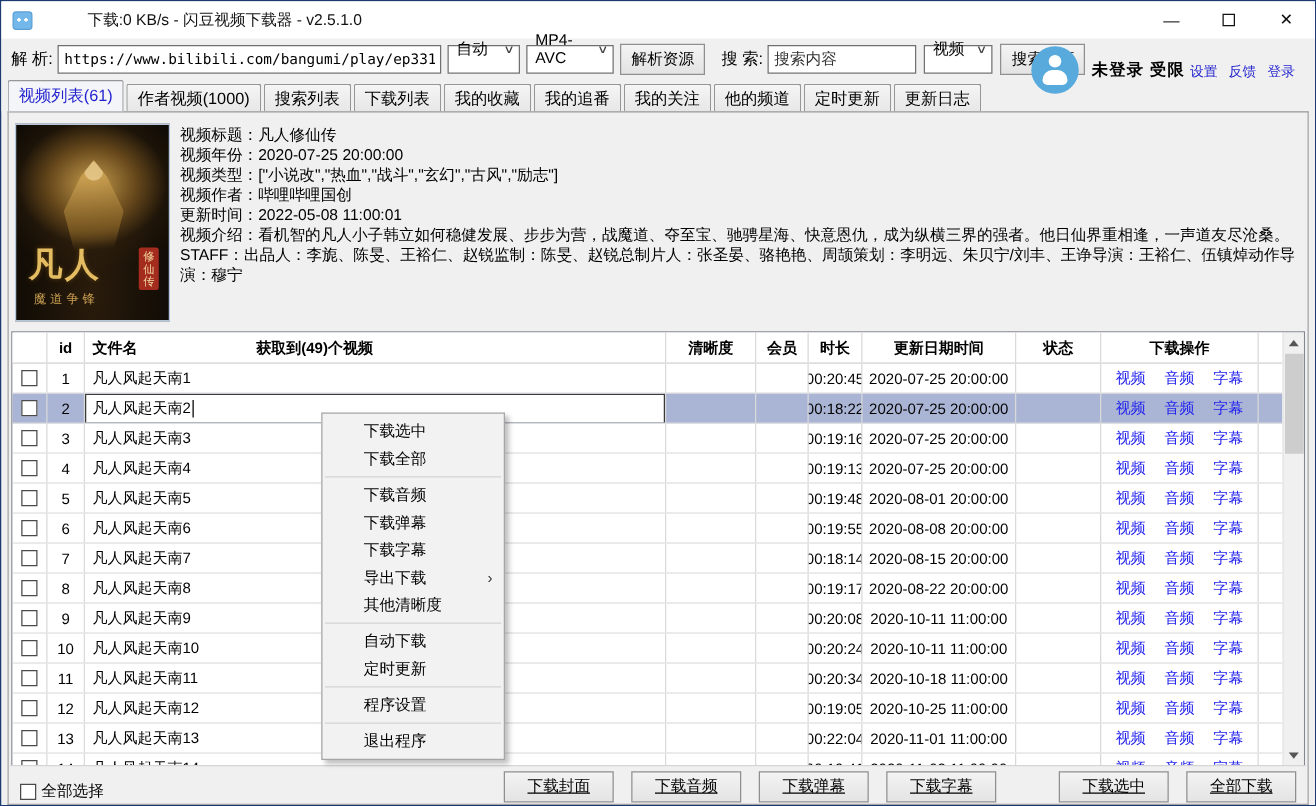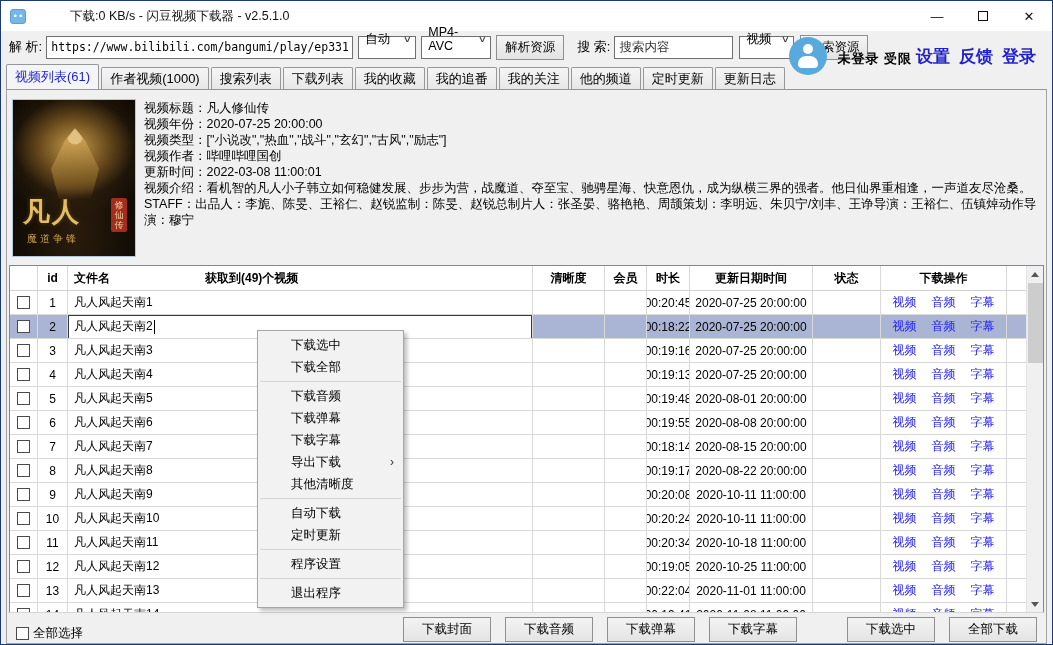--- a/index.html
+++ b/index.html
@@ -37,21 +37,21 @@
   .search-input::placeholder { color:#333; opacity:1; }
   .btn-search { margin-left:6px; }
   
   .account { position:absolute; top:36px; right:16px; display:flex; align-items:center; gap:10px; z-index:6; }
   .avatar { position:relative; width:38px; height:38px; border-radius:50%; background:var(--avatar); }
   .avatar::before { content:""; position:absolute; left:14px; top:7px; width:10px; height:10px; border-radius:50%; background:#fff; }
   .avatar::after { content:""; position:absolute; left:9px; top:19px; width:20px; height:12px; border-radius:8px 8px 4px 4px; background:#fff; }
   .acc-col { display:flex; gap:4px;align-items:flex-end; }
   .acc-status { font-size:13px; font-weight:bold; color:#000; letter-spacing:1px; }
   .acc-links { display:flex; gap:9px; }
-  .acc-link { font-size:17px; font-weight:bold; color:var(--accent); }
+  .acc-link { font-size:11px; font-weight:normal; color:var(--accent); }
   
   .tabbar { height:26px; display:flex; align-items:flex-end; padding-left:5px; background:#f0f0f0; }
   .tab { height:22px; display:flex; align-items:center; padding:0 8px; margin-right:2px; font-size:13px; color:#000;
     background:linear-gradient(#f5f5f5,#e7e7e7); border:1px solid #979797; border-bottom:none; border-radius:2px 2px 0 0; }
   .tab.active { height:25px; background:#f4f5f9; color:var(--accent); position:relative; z-index:2; }
   
   .panel { position:relative; margin:0 5px 5px 5px; height:555px; background:#f0f0f0; border:1px solid #a3a3a3; border-top:1px solid #979797; }
   
   .info { display:flex; gap:8px; padding:9px 5px 6px 5px; height:175px; overflow:hidden; }
   .poster { width:124px; height:158px; flex:none; border:1px solid #b5c7de; position:relative; overflow:hidden;
@@ -101,21 +101,21 @@
   .ctxmenu { position:absolute; left:256px; top:329px; width:147px; background:#f2f2f2; border:1px solid #a6a6a6; box-shadow:3px 3px 4px rgba(0,0,0,.25); z-index:20; padding:3px 0; }
   .menu-item { position:relative; height:22px; display:flex; align-items:center; padding-left:33px; font-size:12.5px; color:#000; }
   .menu-sep { border-top:1px solid #d4d4d4; margin:3px 2px 3px 2px; }
   .subarrow { position:absolute; right:9px; font-size:12px; color:#333; }
   
   .bottombar { position:absolute; left:1px; right:1px; bottom:1px; height:30px; background:#f0f0f0; display:flex; align-items:flex-end; padding:0 8px; border-top:1px solid #d5d5d5; }
   .selall { display:flex; align-items:center; gap:4px; }
   .selall-label { font-size:12.5px; color:#000; }
   .bspacer { flex:1; }
   .bgap { width:36px; }
-  .bbtn { height:25px; min-width:88px; background:linear-gradient(#f3f3f3,#e4e4e4); border:1px solid #8f8f8f; font-size:12.5px; color:#000; display:flex; align-items:center; justify-content:center; margin-left:14px; }
+  .bbtn { height:25px; min-width:88px; background:linear-gradient(#f3f3f3,#e4e4e4); border:1px solid #8f8f8f; font-size:12.5px; color:#000; display:flex; align-items:center; justify-content:center; margin-left:14px;text-decoration:underline; }
 </style>
 </head>
 <body>
 
 <div class="window">
 
   <div class="titlebar">
     <div class="appicon"></div>
     <div class="wtitle">下载:0 KB/s - 闪豆视频下载器 - v2.5.1.0</div>
     <div class="wcontrols">
@@ -182,21 +182,21 @@
         <div class="poster-fig"></div>
         <div class="poster-title">凡人</div>
         <div class="poster-seal">修仙传</div>
         <div class="poster-sub">魔道争锋</div>
       </div>
       <div class="info-lines">
           <div class="info-line"><span class="info-label">视频标题：</span><span class="info-value">凡人修仙传</span></div>
           <div class="info-line"><span class="info-label">视频年份：</span><span class="info-value">2020-07-25 20:00:00</span></div>
           <div class="info-line"><span class="info-label">视频类型：</span><span class="info-value">["小说改","热血","战斗","玄幻","古风","励志"]</span></div>
           <div class="info-line"><span class="info-label">视频作者：</span><span class="info-value">哔哩哔哩国创</span></div>
-          <div class="info-line"><span class="info-label">更新时间：</span><span class="info-value">2022-03-08 11:00:01</span></div>
+          <div class="info-line"><span class="info-label">更新时间：</span><span class="info-value">2022-05-08 11:00:01</span></div>
           <div class="info-line"><span class="info-label">视频介绍：</span><span class="info-value">看机智的凡人小子韩立如何稳健发展、步步为营，战魔道、夺至宝、驰骋星海、快意恩仇，成为纵横三界的强者。他日仙界重相逢，一声道友尽沧桑。</span></div>
           <div class="info-line"><span class="info-label">STAFF：</span><span class="info-value">出品人：李旎、陈旻、王裕仁、赵锐监制：陈旻、赵锐总制片人：张圣晏、骆艳艳、周颉策划：李明远、朱贝宁/刘丰、王诤导演：王裕仁、伍镇焯动作导演：穆宁</span></div>
         </div>
     </div>
 
     <div class="table">
       <div class="grid-row thead">
         <div class="cell c-center"></div>
         <div class="cell c-center">id</div>
         <div class="cell c-name">

